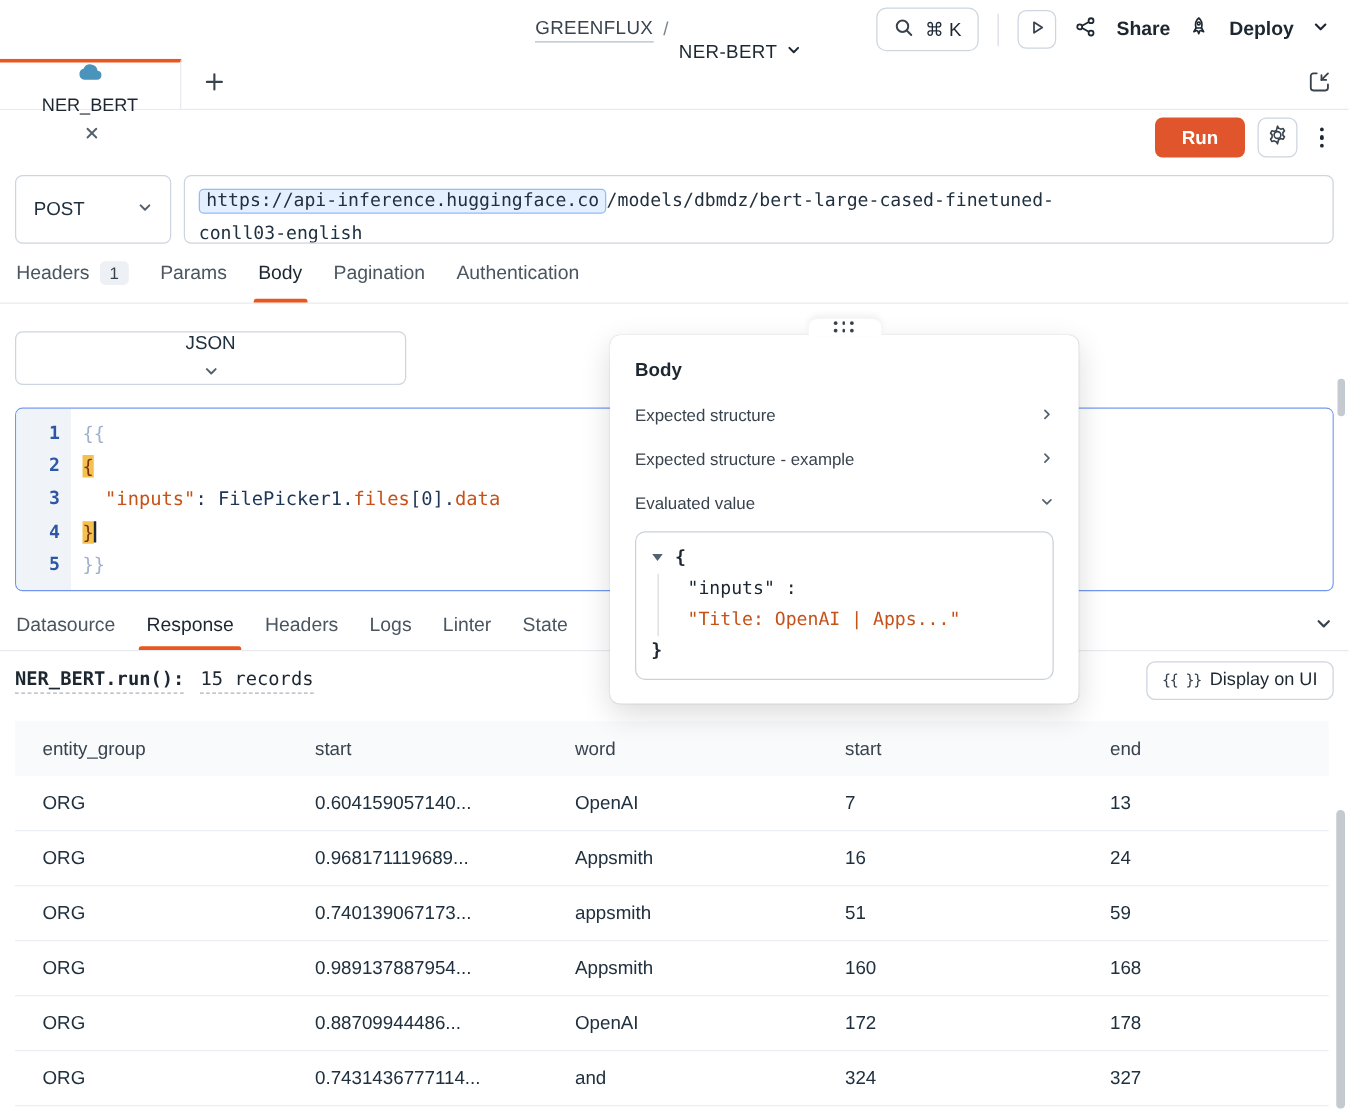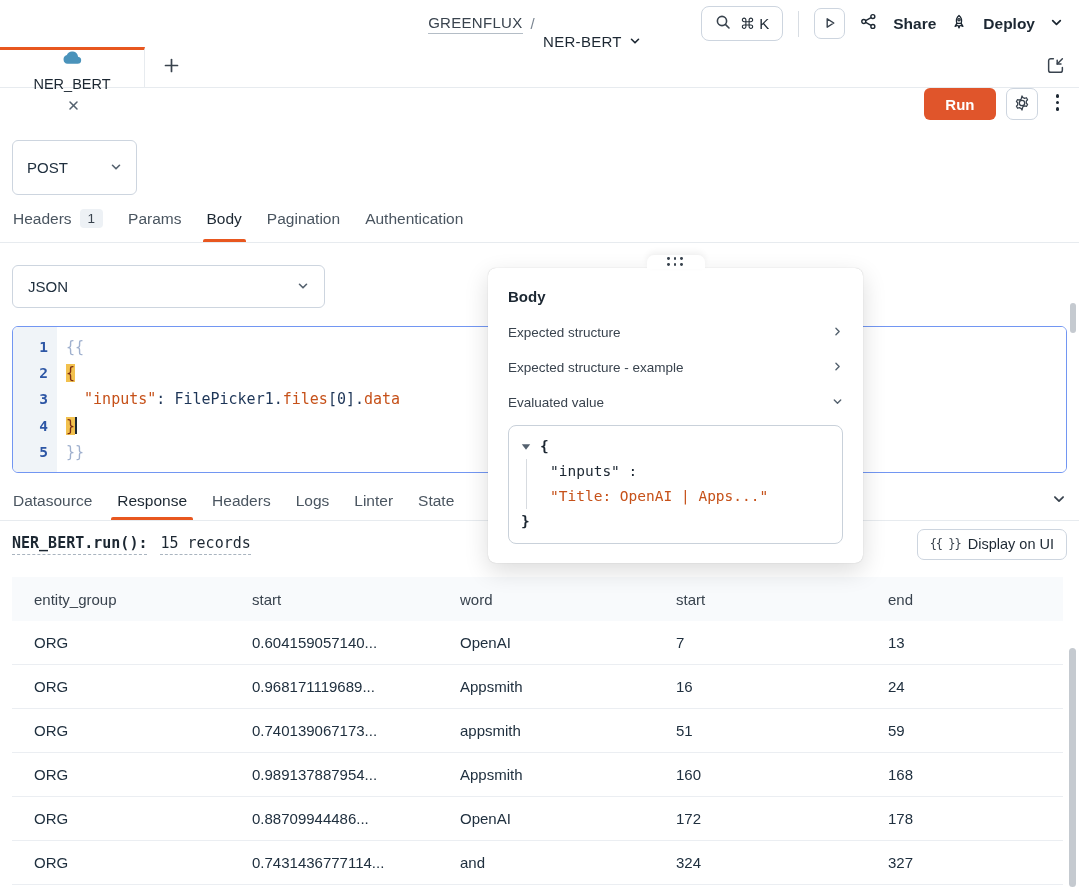--- a/index.html
+++ b/index.html
@@ -25,40 +25,40 @@
   .hdr-action { display:flex; align-items:center; gap:16px; font-weight:600; color:#1C2732; cursor:pointer; font-size:15.5px; }
 
   
   .tab-bar { height: 41px; display:flex; align-items:stretch; border-bottom:1px solid #E7EBEF; background:#fff; }
   .editor-tab { display:flex; align-items:center; gap:8px; padding:0 13px; border-top:3px solid #E8571F; border-right:1px solid #E7EBEF; background:#fff; min-width:145px; cursor:pointer;flex-direction:column; }
   .editor-tab .tab-label { font-size:14.5px; color:#1C2732; }
   .tab-plus { display:flex; align-items:center; padding:0 19px; cursor:pointer; }
   .tabbar-right { margin-left:auto; display:flex; align-items:center; padding-right:14px; }
 
   
-  .toolbar { height:44px; display:flex; align-items:flex-start; justify-content:flex-end; gap:10px; padding:0 12px; }
+  .toolbar { height:44px; display:flex; align-items:center; justify-content:flex-end; gap:10px; padding:0 12px; }
   .run-btn { background:#E0552B; color:#fff; font-weight:600; font-size:15px; border:none; border-radius:6px; height:32px; padding:0 21px; cursor:pointer; }
   .kebab { display:flex; flex-direction:column; gap:3px; padding:6px 8px; cursor:pointer; }
   .kebab i { width:3.5px; height:3.5px; border-radius:50%; background:#1C2732; }
 
   
   .request-row { display:flex; gap:10px; padding:0 12px; margin-top:8px; height:55px; }
   .method-select { width:125px; border:1px solid #CDD5DF; border-radius:6px; display:flex; align-items:center; justify-content:space-between; padding:0 14px; cursor:pointer; background:#fff; }
   .url-input { flex:1; border:1px solid #CDD5DF; border-radius:6px; padding:7px 11px 0; overflow:hidden; font-family:"DejaVu Sans Mono", monospace; font-size:14.5px; line-height:26px; color:#20303F; cursor:text; }
   .url-pill { background:#E4F0FF; border:1px solid #91BDF8; border-radius:4px; padding:1px 5px; }
 
   
   .req-tabs { display:flex; gap:25px; padding:0 13px; height:48px; align-items:center; border-bottom:1px solid #E7EBEF; }
   .req-tab { display:flex; align-items:center; gap:8px; color:#4A5560; font-size:15.5px; height:100%; position:relative; cursor:pointer; }
   .req-tab.active { color:#1C2732; }
   .req-tab.active::after { content:""; position:absolute; left:-4px; right:-4px; bottom:0; height:3px; background:#E8571F; border-radius:2px 2px 0 0; }
   .badge { background:#EDF1F5; border-radius:4px; font-size:13.5px; color:#39434E; padding:2px 8px; }
 
   
-  .json-select { margin:22px 12px 18px; width:313px; height:43px; border:1px solid #CDD5DF; border-radius:6px; display:flex; align-items:center; justify-content:space-between; padding:0 15px; cursor:pointer; background:#fff; }
+  .json-select { margin:22px 12px 18px; width:313px; height:43px; border:1px solid #CDD5DF; border-radius:6px; display:flex; align-items:center; justify-content:space-between; padding:0 15px; cursor:pointer; background:#fff;flex-direction:column; }
   .code-editor { margin:0 12px; height:147px; border:1px solid #7296F2; border-radius:6px; overflow:hidden; display:flex; font-family:"DejaVu Sans Mono", monospace; font-size:15px; line-height:26.2px; cursor:text; }
   .gutter { width:44px; background:#F0F4F8; color:#2D56A5; font-weight:bold; font-size:14.5px; text-align:right; padding:7px 9px 0 0; }
   .code-area { flex:1; background:#fff; padding:7px 0 0 9px; }
   .code-line span { white-space:pre; }
   .tok-bind { color:#9FB0CE; }
   .tok-match { color:#7C2D12; background:#F2C14E; }
   .tok-str { color:#C65119; }
   .tok-id { color:#1D3557; }
   .caret { display:inline-block; width:1.5px; height:17px; background:#1C2732; vertical-align:-3px; }
 
@@ -200,20 +200,24 @@
     </div>
 </div>
 
 <div class="request-row">
   <div class="method-select">
     <span>POST</span>
     <span><svg width="12" height="12" viewBox="0 0 12 12" fill="none" stroke="#54616E" stroke-width="1.6" stroke-linecap="round" stroke-linejoin="round">
           <path d="M2.5 4.3 L6 7.8 L9.5 4.3"></path>
         </svg></span>
   </div>
+  <div class="url-input">
+    <div><span class="url-pill">https://api-inference.huggingface.co</span><span>/models/dbmdz/bert-large-cased-finetuned-</span></div>
+    <div>conll03-english</div>
+  </div>
 </div>
 
 <div class="req-tabs">
   <div class="req-tab">
     <span>Headers</span>
     <span class="badge">1</span>
   </div>
   <div class="req-tab">
       <span>Params</span>
     </div>

